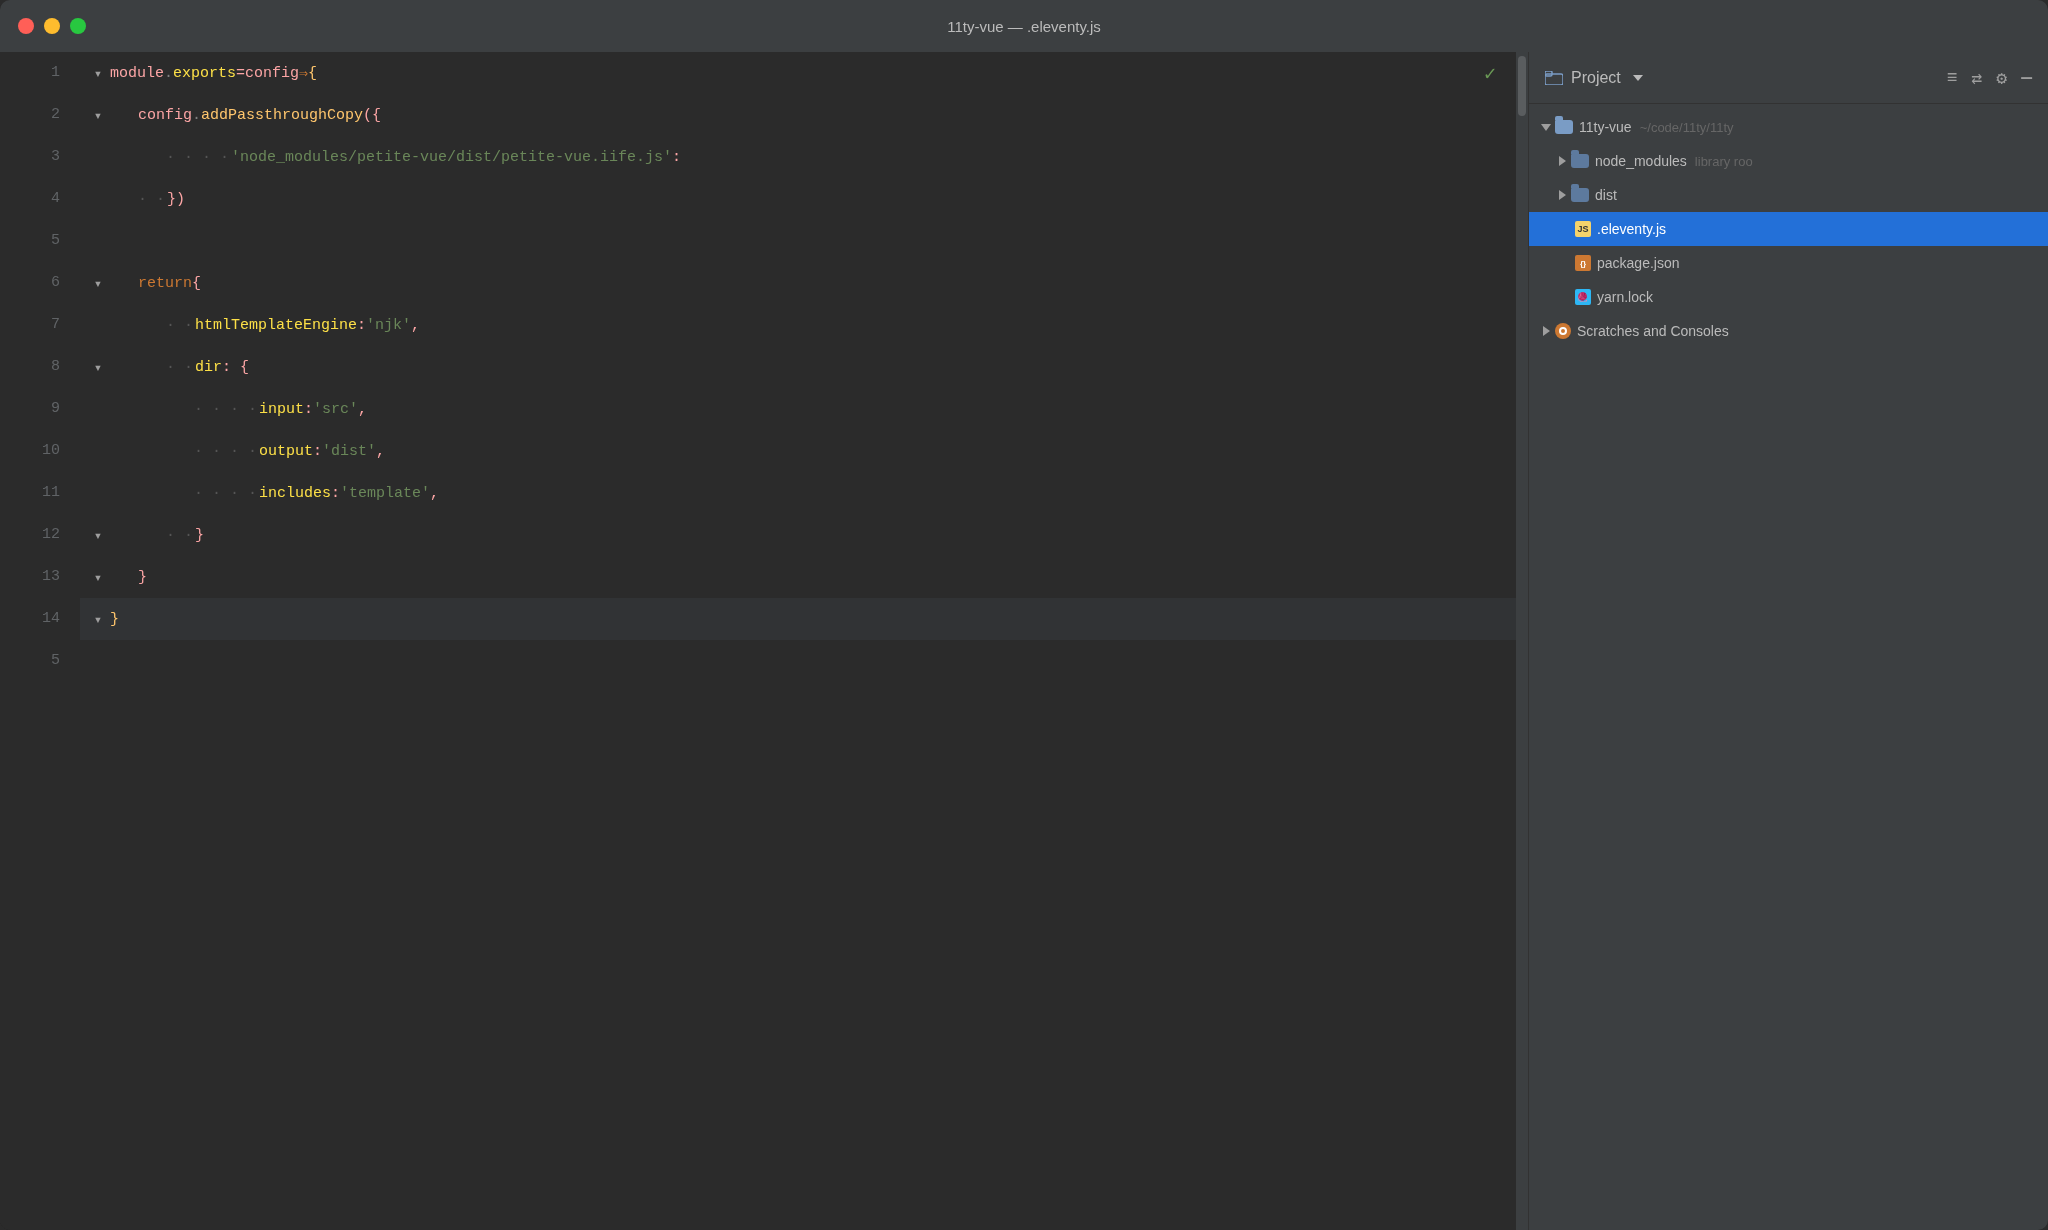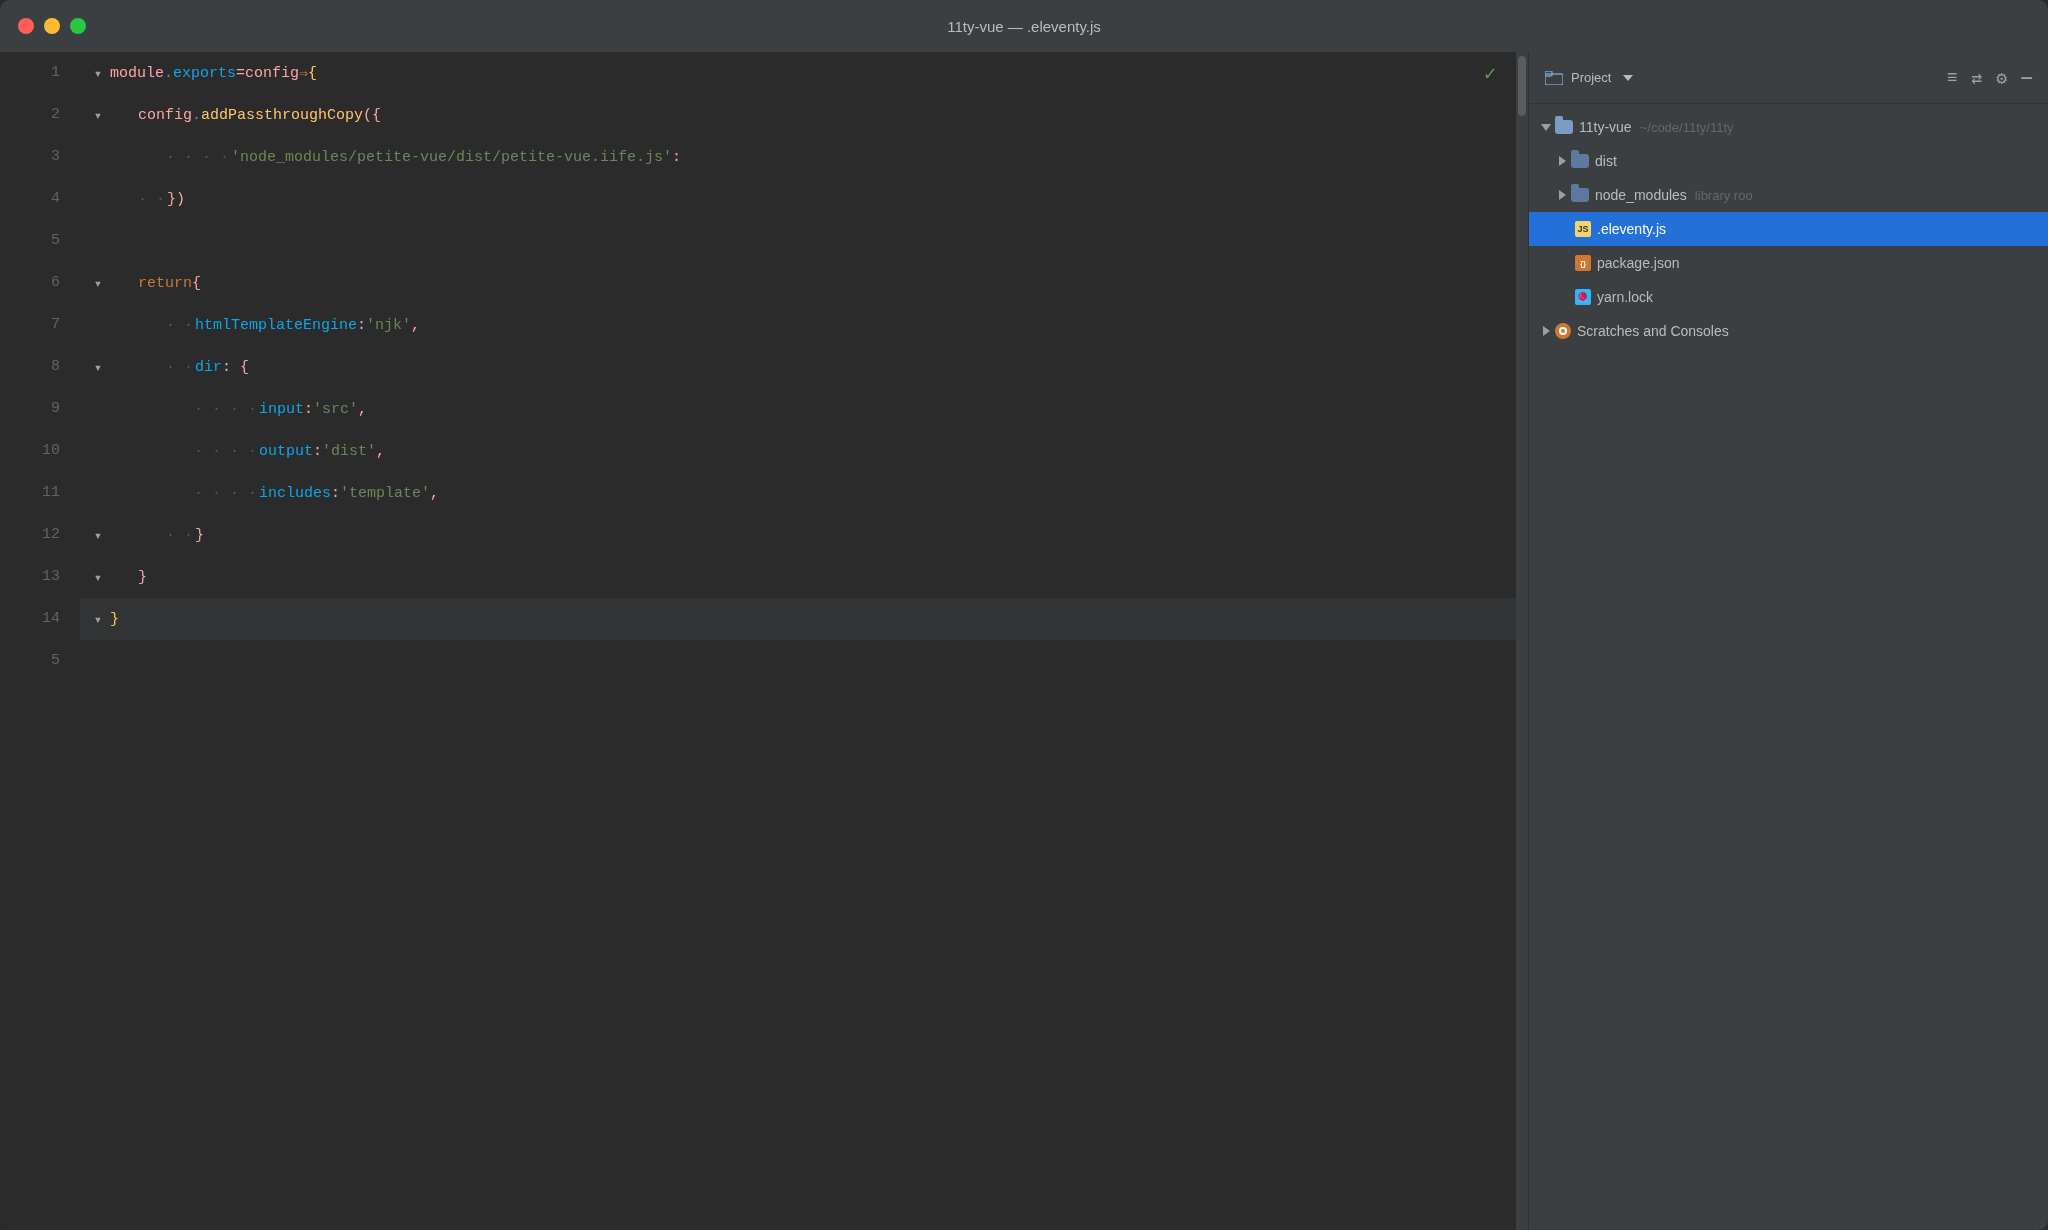--- a/index.html
+++ b/index.html
@@ -122,21 +122,21 @@
       flex-shrink: 0;
       display: flex;
       align-items: center;
       justify-content: center;
       color: #505356;
       font-size: 11px;
     }
 
     
     .kw-orange { color: #cc7832; } 
-    .kw-purple { color: #0ea5e9; text-align: center; } 
+    .kw-purple { color: #fde047; text-align: center; } 
     .kw-yellow { color: #ffc66d; } 
     .kw-white { color: #fca5a5; }  
     .kw-green { color: #6a8759; }   
     .kw-gray { color: #808080; } 
 
     
     .editor-scrollbar {
       width: 12px;
       background: #3c3f41;
       flex-shrink: 0;
@@ -166,21 +166,21 @@
       display: flex;
       align-items: center;
       padding: 0 16px;
       gap: 12px;
       border-bottom: 1px solid #323232;
       flex-shrink: 0;
     }
 
     .sidebar-title {
       font-family: -apple-system, sans-serif;
-      font-size: 13px;
+      font-size: 16px;
       color: #bbb;
       display: flex;
       align-items: center;
       gap: 8px;
     }
 
     .chevron-down {
       display: inline-block;
       width: 0;
       height: 0;
@@ -570,30 +570,30 @@
           <div class="folder-icon"></div>
           <span class="tree-label">11ty-vue</span>
           <span class="tree-label-secondary">~/code/11ty/11ty</span>
         </div>
 
         <div class="tree-item indent-level-1">
           <span class="tree-arrow">
               <span class="arrow-right"></span>
             </span>
           <div class="folder-icon dark"></div>
-          <span class="tree-label">dist</span>
+          <span class="tree-label">node_modules</span>
+          <span class="tree-label-secondary">library roo</span>
         </div>
 
         <div class="tree-item indent-level-1">
           <span class="tree-arrow">
               <span class="arrow-right"></span>
             </span>
           <div class="folder-icon dark"></div>
-          <span class="tree-label">node_modules</span>
-          <span class="tree-label-secondary">library roo</span>
+          <span class="tree-label">dist</span>
         </div>
 
 
         <div class="tree-item indent-level-2 selected">
           <span class="tree-arrow" style="width:18px;"></span>
           <div class="js-icon">JS</div>
           <span class="tree-label">.eleventy.js</span>
         </div>
 
         <div class="tree-item indent-level-2">

